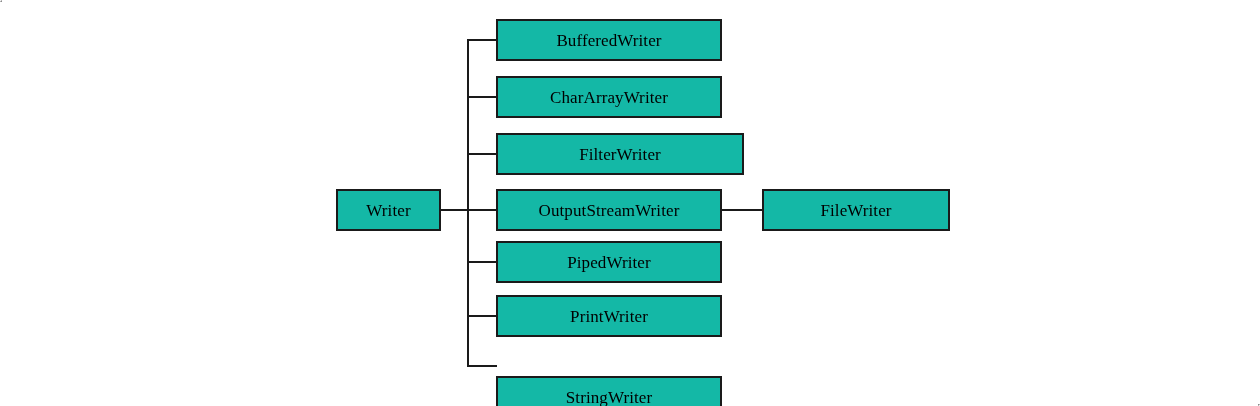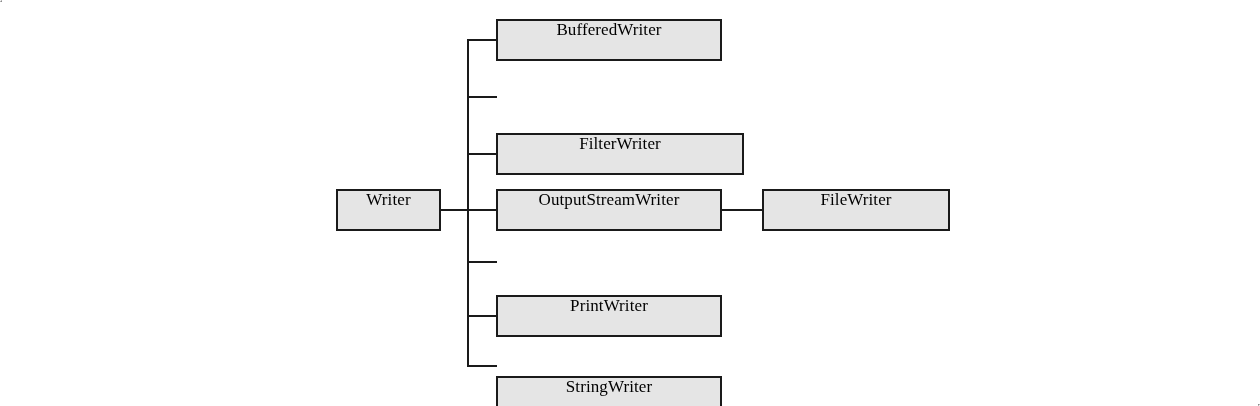--- a/index.html
+++ b/index.html
@@ -13,24 +13,24 @@
     width: 1260px;
     height: 406px;
     background: #ffffff;
     overflow: hidden;
     font-family: "Liberation Serif", "DejaVu Serif", serif;
     border-radius: 3px;
   }
   .node {
     position: absolute;
     box-sizing: border-box;
-    background: #e5e5e5;
+    background: #14b8a6;
     border: 2px solid #1a1a1a;
     display: flex;
-    align-items: flex-start;
+    align-items: center;
     justify-content: center;
     color: #000000;
     font-size: 17px;
     line-height: 1;
     white-space: nowrap;
     letter-spacing: 0.1px;
   }
   .edge {
     position: absolute;
     background: #1a1a1a;
@@ -67,29 +67,35 @@
   <div class="edge edge-h" style="left:722px;top:209px;width:40px;"></div>
 
   <div class="node" style="left:336px;top:189px;width:105px;height:42px;">
     <span>Writer</span>
   </div>
 
   <div class="node" style="left:496px;top:19px;width:226px;height:42px;">
     <span>BufferedWriter</span>
   </div>
 
+  <div class="node" style="left:496px;top:76px;width:226px;height:42px;">
+    <span>CharArrayWriter</span>
+  </div>
 
   <div class="node" style="left:496px;top:133px;width:248px;height:42px;">
     <span>FilterWriter</span>
   </div>
 
   <div class="node" style="left:496px;top:189px;width:226px;height:42px;">
     <span>OutputStreamWriter</span>
   </div>
 
+  <div class="node" style="left:496px;top:241px;width:226px;height:42px;">
+    <span>PipedWriter</span>
+  </div>
 
   <div class="node" style="left:496px;top:295px;width:226px;height:42px;">
     <span>PrintWriter</span>
   </div>
 
   <div class="node" style="left:496px;top:345px;width:226px;height:42px;margin-top:31px;">
     <span>StringWriter</span>
   </div>
 
   <div class="node" style="left:762px;top:189px;width:188px;height:42px;">

